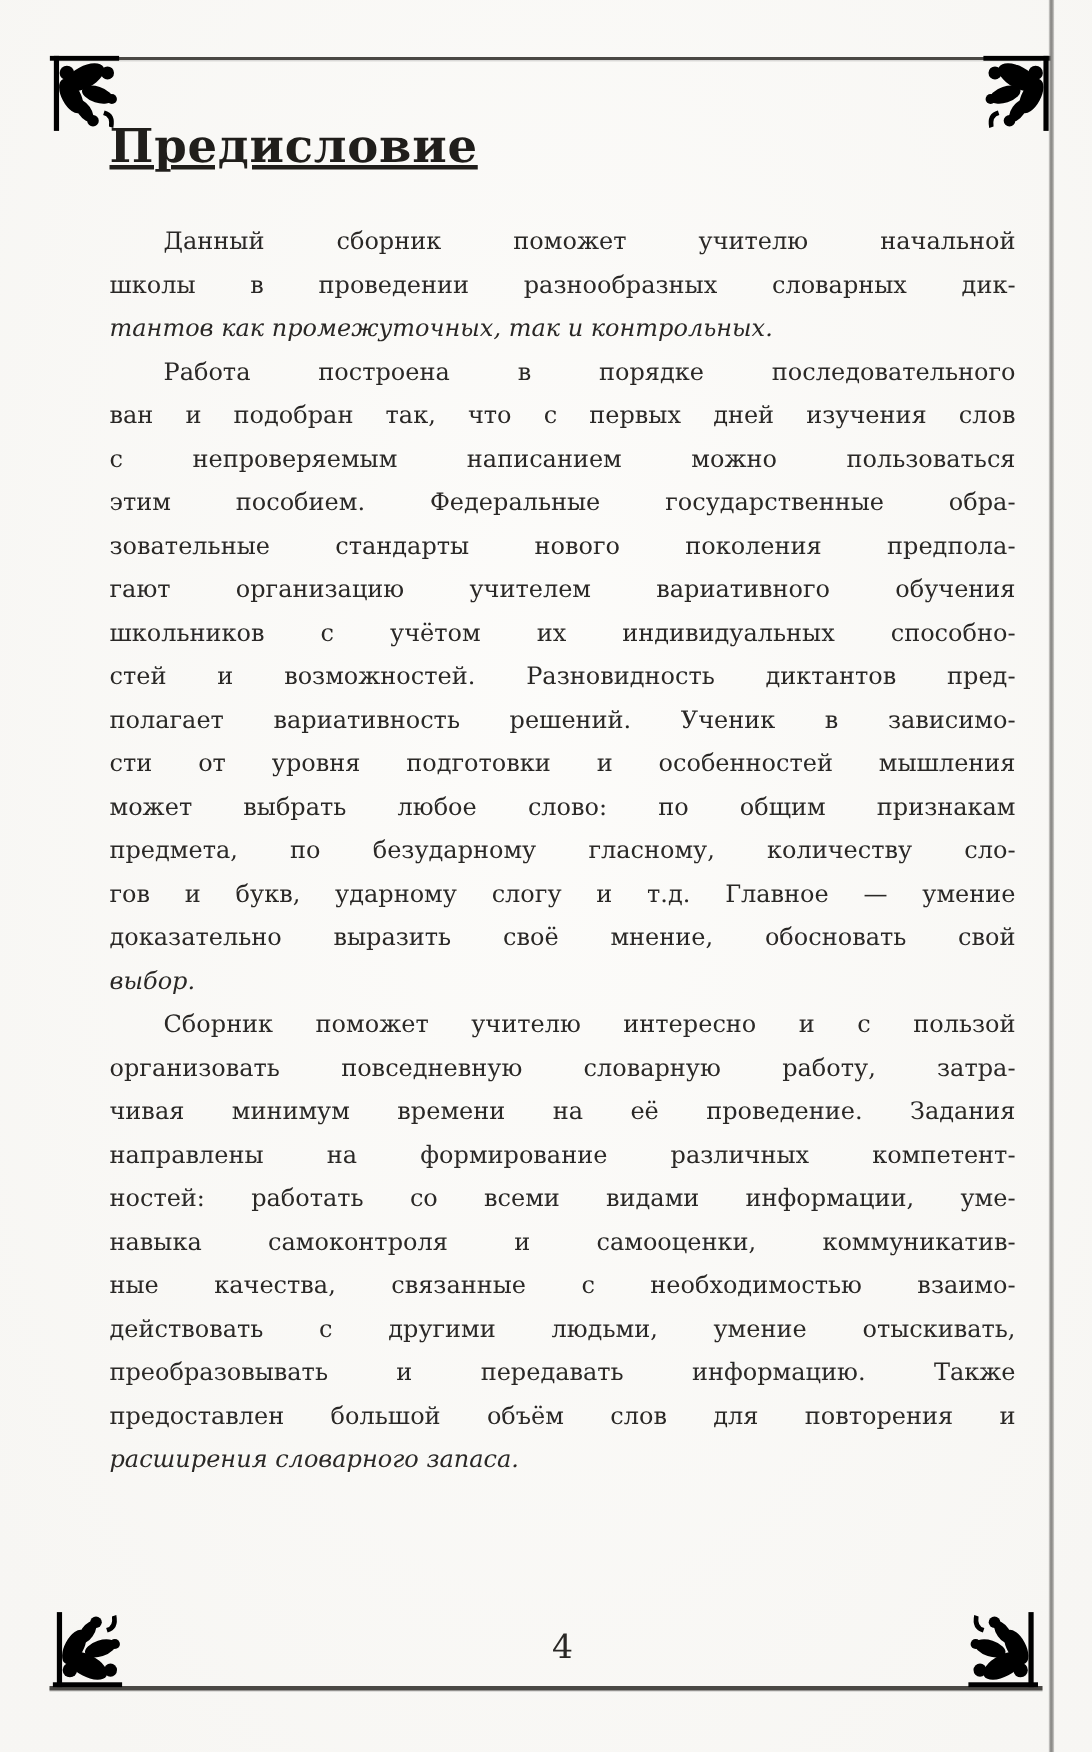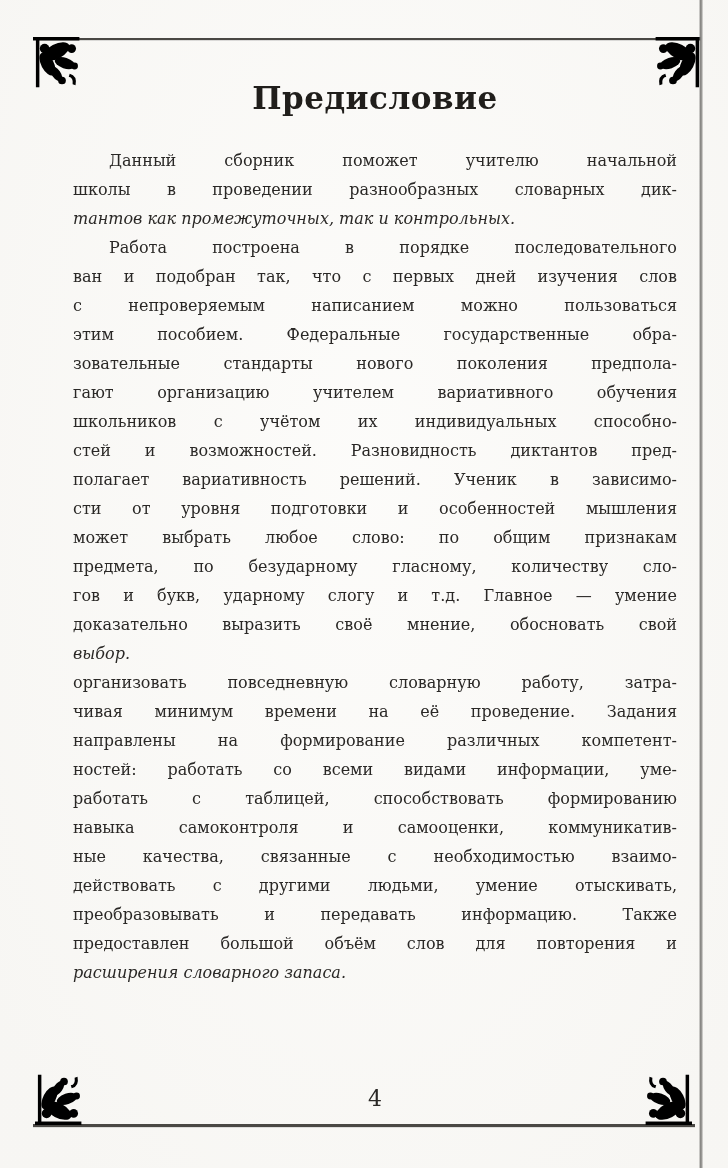--- a/index.html
+++ b/index.html
@@ -29,22 +29,22 @@
   .rule-bottom{left:33px;top:1124px;width:662px;height:2.5px;box-shadow:0 1px 0 rgba(0,0,0,0.1);}
   
   .corner{position:absolute;width:58px;height:58px;color:var(--ink-dark);}
   .corner-tl{left:33px;top:37px;}
   .corner-tr{left:644px;top:37px;transform:scaleX(-1);}
   .corner-bl{left:35px;top:1067px;transform:scaleY(-1);}
   .corner-br{left:634px;top:1067px;transform:scale(-1,-1);}
   
   .title{
     position:absolute;left:73px;top:80px;width:604px;margin:0;
-    text-align:center;font-size:31px;font-weight:700;
-    letter-spacing:0.5px;color:var(--ink-dark);
+    font-size:31px;font-weight:700;
+    letter-spacing:0.5px;color:var(--ink-dark);text-decoration:underline;
   }
   
   .body-text{
     position:absolute;left:73px;top:146px;width:604px;
     font-size:16px;line-height:29px;
   }
   .paragraph{margin:0;}
   .line{
     white-space:nowrap;overflow:hidden;
     text-align:justify;text-align-last:justify;
@@ -132,25 +132,25 @@
         <div class="line">стей и возможностей. Разновидность диктантов пред-</div>
         <div class="line">полагает вариативность решений. Ученик в зависимо-</div>
         <div class="line">сти от уровня подготовки и особенностей мышления</div>
         <div class="line">может выбрать любое слово: по общим признакам</div>
         <div class="line">предмета, по безударному гласному, количеству сло-</div>
         <div class="line">гов и букв, ударному слогу и т.д. Главное — умение</div>
         <div class="line">доказательно выразить своё мнение, обосновать свой</div>
         <div class="line last">выбор.</div>
       </div>
       <div class="paragraph">
+        <div class="line first">Сборник поможет учителю интересно и с пользой</div>
         <div class="line">организовать повседневную словарную работу, затра-</div>
         <div class="line">чивая минимум времени на её проведение. Задания</div>
         <div class="line">направлены на формирование различных компетент-</div>
         <div class="line">ностей: работать со всеми видами информации, уме-</div>
-        <div class="line">работать с таблицей, способствовать формированию</div>
         <div class="line">навыка самоконтроля и самооценки, коммуникатив-</div>
         <div class="line">ные качества, связанные с необходимостью взаимо-</div>
         <div class="line">действовать с другими людьми, умение отыскивать,</div>
         <div class="line">преобразовывать и передавать информацию. Также</div>
         <div class="line">предоставлен большой объём слов для повторения и</div>
         <div class="line last">расширения словарного запаса.</div>
       </div>
     </div>
 
   <div class="pagenum">4</div>

